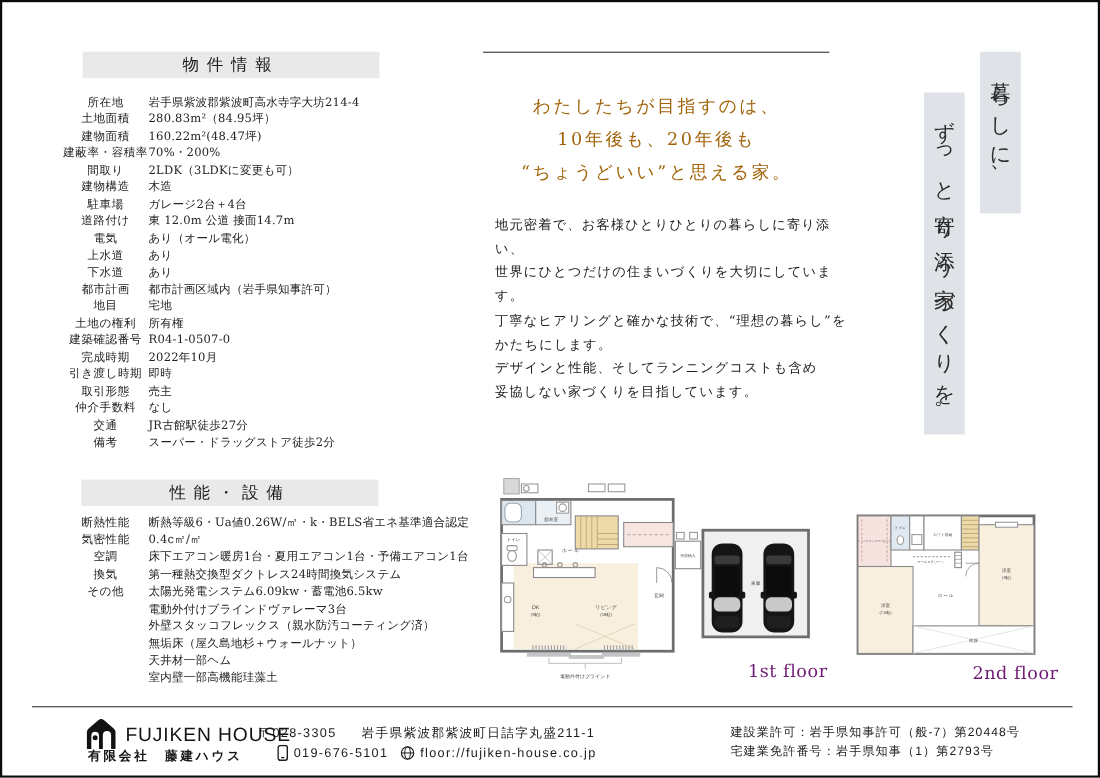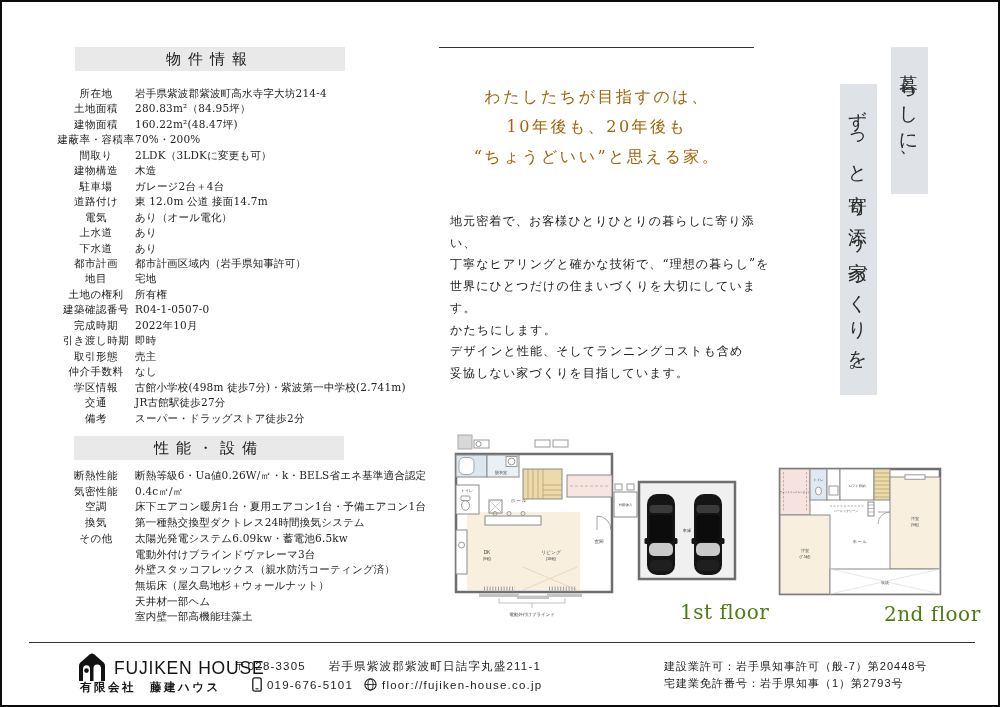--- a/index.html
+++ b/index.html
@@ -19,21 +19,21 @@
   .plabel{width:78px;flex:none;letter-spacing:0.5px;text-align:center;}
   .pvalue{flex:1;letter-spacing:0.2px;}
   .rule{background:#333;height:1px;}
   .headline{text-align:center;font-size:16px;letter-spacing:2.5px;line-height:30px;color:#a16207;}
   .bodytext{font-size:12px;letter-spacing:1.1px;line-height:21.7px;color:#222;}
   .vbox{
     background:#dfe3e7;writing-mode:vertical-rl;text-orientation:upright;
     font-size:19px;letter-spacing:6px;color:#2a2a2a;
     display:flex;align-items:center;box-sizing:border-box;padding-top:12px;
   }
-  .fpcaption{font-size:20px;letter-spacing:0.5px;color:#4d7c0f;}
+  .fpcaption{font-size:16px;letter-spacing:0.5px;color:#701a75;}
   .footer-sans{font-family:"Liberation Sans","DejaVu Sans",sans-serif;}
   .company-en{font-size:17.5px;letter-spacing:0.8px;color:#141414;}
   .company-jp{font-size:11.5px;font-weight:bold;letter-spacing:2.5px;color:#141414;}
   .addr{font-size:11.5px;letter-spacing:1.2px;color:#1b1b1b;}
   .contact{font-size:11.5px;letter-spacing:1.2px;color:#1b1b1b;display:flex;align-items:center;gap:5px;padding-left:17px;}
   .license{font-size:11px;letter-spacing:1px;line-height:16.5px;color:#1b1b1b;}
   svg text{font-family:"Liberation Sans","DejaVu Sans",sans-serif;fill:#444;}
 </style>
 </head>
 <body>
@@ -132,24 +132,20 @@
       <div class="prow">
         <span class="plabel">取引形態</span>
         <span class="pvalue">売主</span>
       </div>
 
       <div class="prow">
         <span class="plabel">仲介手数料</span>
         <span class="pvalue">なし</span>
       </div>
 
-      <div class="prow">
-        <span class="plabel">学区情報</span>
-        <span class="pvalue">古館小学校(498m 徒歩7分)・紫波第一中学校(2.741m)</span>
-      </div>
 
       <div class="prow">
         <span class="plabel">交通</span>
         <span class="pvalue">JR古館駅徒歩27分</span>
       </div>
 
       <div class="prow">
         <span class="plabel">備考</span>
         <span class="pvalue">スーパー・ドラッグストア徒歩2分</span>
       </div>
@@ -159,27 +155,27 @@
 
   <div class="headline abs" style="left:437px;top:80px;width:316px">
 
       <div>わたしたちが目指すのは、</div>
 
       <div>10年後も、20年後も</div>
 
       <div>“ちょうどいい”と思える家。</div>
     </div>
 
-  <div class="bodytext abs" style="left:448px;top:209px;width:320px">
+  <div class="bodytext abs" style="left:448px;top:192px;width:320px">
 
       <div>地元密着で、お客様ひとりひとりの暮らしに寄り添い、</div>
 
+      <div>世界にひとつだけの住まいづくりを大切にしています。</div>
+
       <div>丁寧なヒアリングと確かな技術で、“理想の暮らし”を</div>
-
-      <div>世界にひとつだけの住まいづくりを大切にしています。</div>
 
       <div>かたちにします。</div>
 
       <div>デザインと性能、そしてランニングコストも含め</div>
 
       <div>妥協しない家づくりを目指しています。</div>
     </div>
 
   <div class="vbox abs" style="left:889px;top:45px;width:37px;height:147px">暮らしに、</div>
   <div class="vbox abs" style="left:838px;top:82px;width:37px;height:311px">ずっと寄り添う家づくりを。</div>

